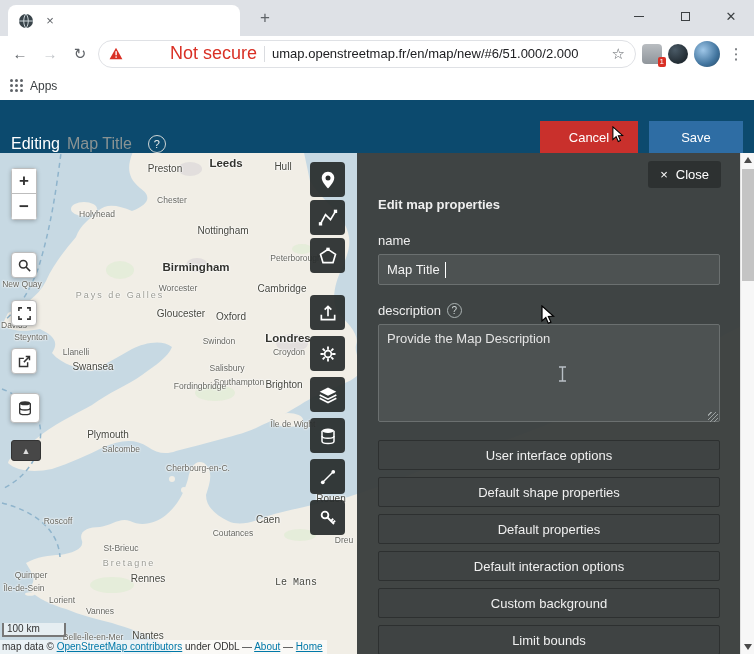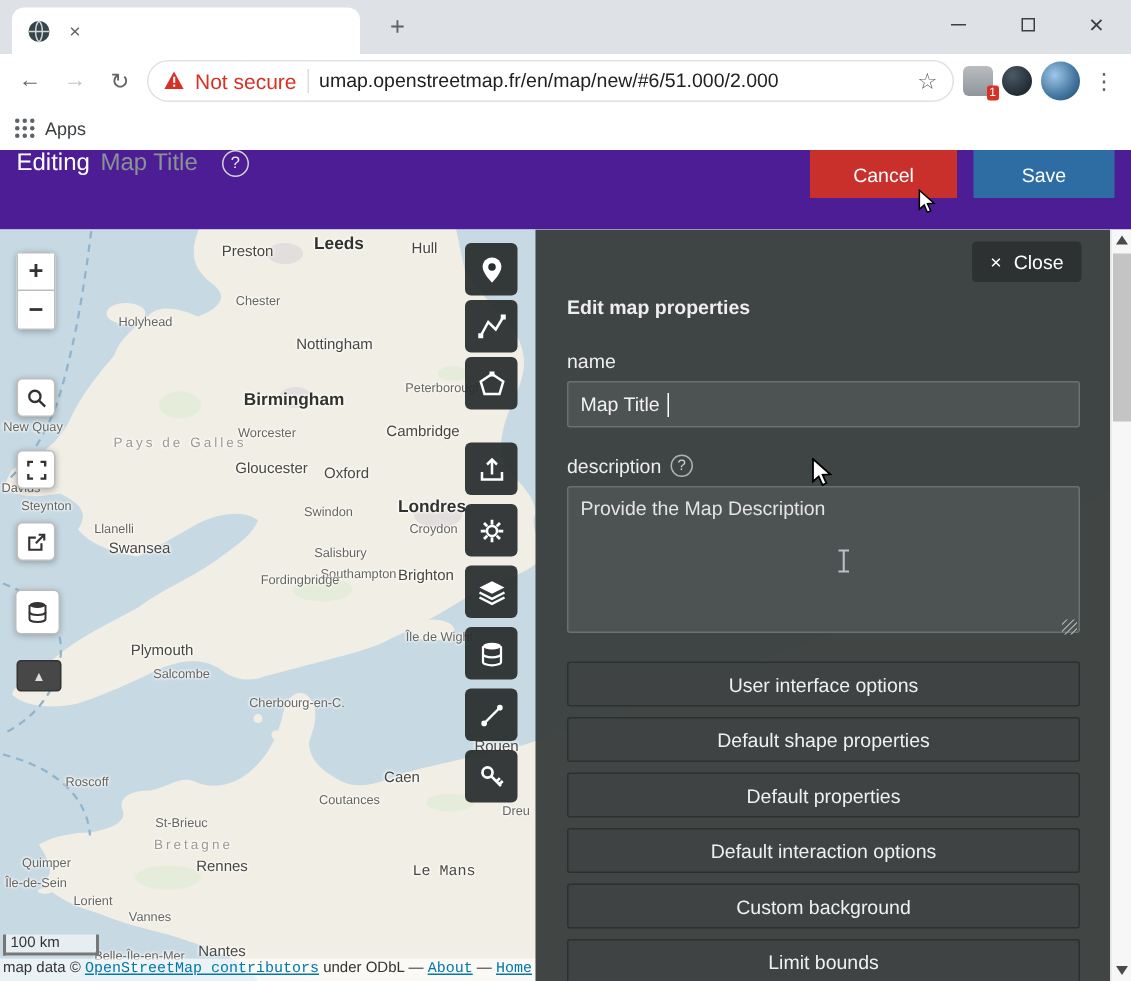--- a/index.html
+++ b/index.html
@@ -24,39 +24,39 @@
   .min-glyph { width:10px; height:1px; background:#3c4043; display:block; }
   .max-glyph { width:9px; height:9px; border:1px solid #3c4043; display:block; }
   .close-glyph { font-size:13px; }
   
   .navbar { height:35px; background:#fff; display:flex; align-items:center; padding:0 8px; gap:6px; }
   .nav-icon { width:24px; height:24px; display:flex; align-items:center; justify-content:center;
     font-size:15px; color:#5f6368; }
   .nav-icon.disabled { color:#c0c4c8; }
   .omnibox { flex:1; height:28px; border:1px solid #dfe1e5; border-radius:14px; background:#fff;
     display:flex; align-items:center; padding:0 10px; gap:7px; overflow:hidden; }
-  .notsecure { font-size:14px; white-space:nowrap; }
+  .notsecure { font-size:18px; white-space:nowrap;margin-left:40px; }
   .ob-divider { width:1px; height:16px; background:#dadce0; flex:none; }
   .url-text { font-size:13px; color:#202124; flex:1; white-space:nowrap; overflow:hidden; }
   .star { color:#5f6368; font-size:15px; }
   .ext-icon { position:relative; width:20px; height:20px; border-radius:4px;
     background:linear-gradient(#b9bdc1,#8f959b); flex:none; }
   .ext-badge { position:absolute; right:-4px; bottom:-3px; background:#d93025; color:#fff;
     font-size:8px; line-height:10px; padding:0 2px; border-radius:2px; }
   .ext-orb { width:20px; height:20px; border-radius:50%; background:radial-gradient(circle at 35% 30%, #4a5a66, #222c33 70%); flex:none; }
   .avatar { width:26px; height:26px; border-radius:50%;
     background:radial-gradient(circle at 35% 35%, #9fc7e8, #41749e 60%, #27465f); flex:none; }
   .menu-dots { font-size:15px; color:#5f6368; width:20px; text-align:center; }
   
   .bookmarks { height:29px; background:#fff; display:flex; align-items:center; padding:0 10px; gap:7px; }
   .apps-grid { display:grid; grid-template-columns:repeat(3,3px); grid-gap:2px; }
   .apps-grid i { width:3px; height:3px; background:#5f6368; border-radius:50%; }
   .apps-label { font-size:12px; color:#3c4043; }
   
-  .umap-header { height:53px; background:#4c1d95; display:flex; align-items:flex-start; padding:0 11px; }
+  .umap-header { height:53px; background:#0c4a6e; display:flex; align-items:flex-end; padding:0 11px; }
   .editing { font-size:16px; color:#fff; }
   .muted-title { font-size:16px; color:#8a9393; margin-left:7px; }
   .help-badge { width:18px; height:18px; border:1px solid #cfd6d6; border-radius:50%; color:#e8eded;
     font-size:11px; display:flex; align-items:center; justify-content:center; margin-left:16px; }
   .hdr-spacer { flex:1; }
   .btn { border:none; height:32px; font-size:13px; color:#fff; font-family:inherit; cursor:pointer; }
   .btn-cancel { width:98px; background:#c9302c; margin-right:11px; position:relative; }
   .btn-save { width:94px; background:#2e6da4; }
   
   .content { position:relative; width:754px; height:501px; background:#c7d9e3; overflow:hidden; }
@@ -82,21 +82,21 @@
   .toolcol { position:absolute; left:310px; display:flex; flex-direction:column; gap:3px; z-index:6; }
   .toolcol.lower { gap:6px; }
   .tool-btn { width:35px; height:35px; background:rgba(40,44,44,.93); border:none; border-radius:4px;
     display:flex; align-items:center; justify-content:center; color:#fff; cursor:pointer; }
   
   .scalebar { position:absolute; left:2px; bottom:17px; width:64px; height:14px; z-index:5;
     background:rgba(255,255,255,.55); border:2px solid #777; border-top:none;
     font-size:10px; line-height:11px; color:#333; padding:0 3px; }
   .attribution { position:absolute; left:0; bottom:0; z-index:5; font-size:10px; color:#333;
     background:rgba(255,255,255,.65); padding:1px 4px 2px 2px; white-space:nowrap; }
-  .attr-link { color:#0078a8; text-decoration:underline; cursor:pointer;font-family:Liberation Mono, monospace; }
+  .attr-link { color:#0078a8; text-decoration:underline; cursor:pointer; }
   
   .panel { position:absolute; left:357px; top:0; width:383px; height:501px;
     background:rgba(57,61,61,.96); color:#eee; padding:8px 20px 0 21px; z-index:10; overflow:hidden; }
   .ghost { position:absolute; color:rgba(255,255,255,.13); font-weight:bold; font-size:11px;
     letter-spacing:.5px; z-index:0; pointer-events:none; }
   .panel-close { position:absolute; right:19px; top:8px; background:rgba(0,0,0,.28); color:#fff;
     border:none; border-radius:3px; height:27px; padding:0 12px; font-size:13px; font-family:inherit;
     display:flex; align-items:center; gap:8px; cursor:pointer; z-index:2; }
   .panel-inner { position:relative; z-index:1; margin-top:36px; }
   .panel-title { font-size:13px; font-weight:bold; margin:0 0 21px 0; }

